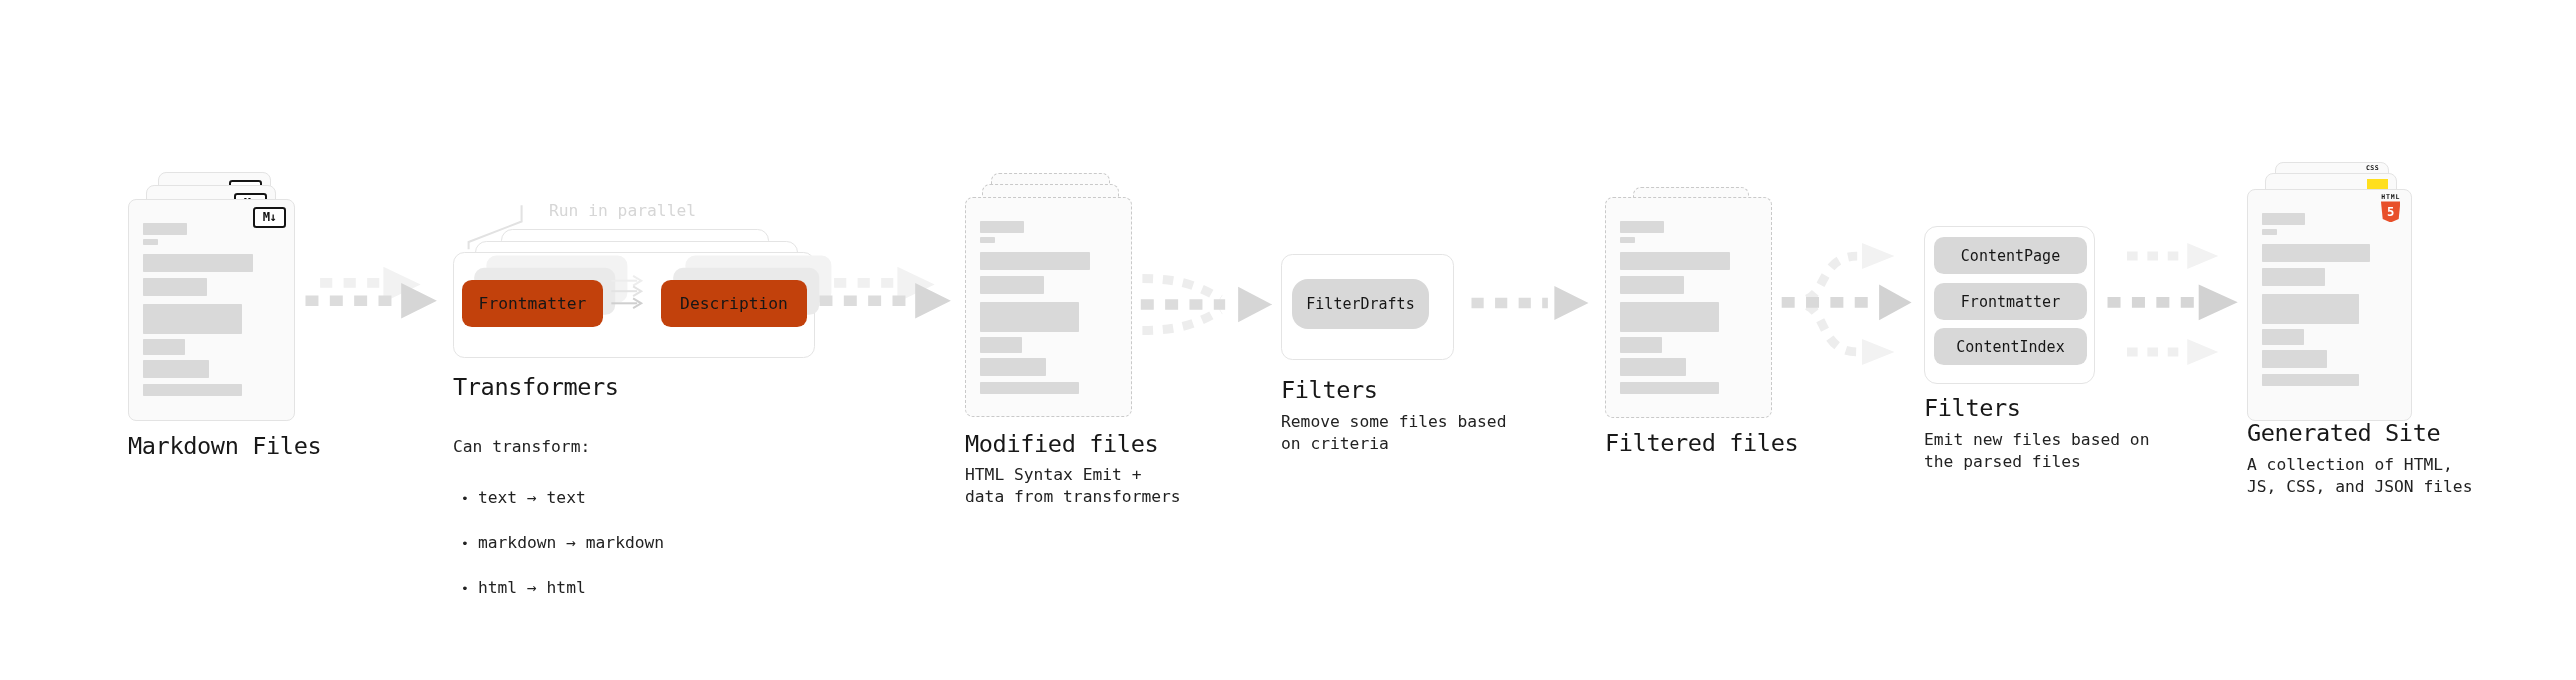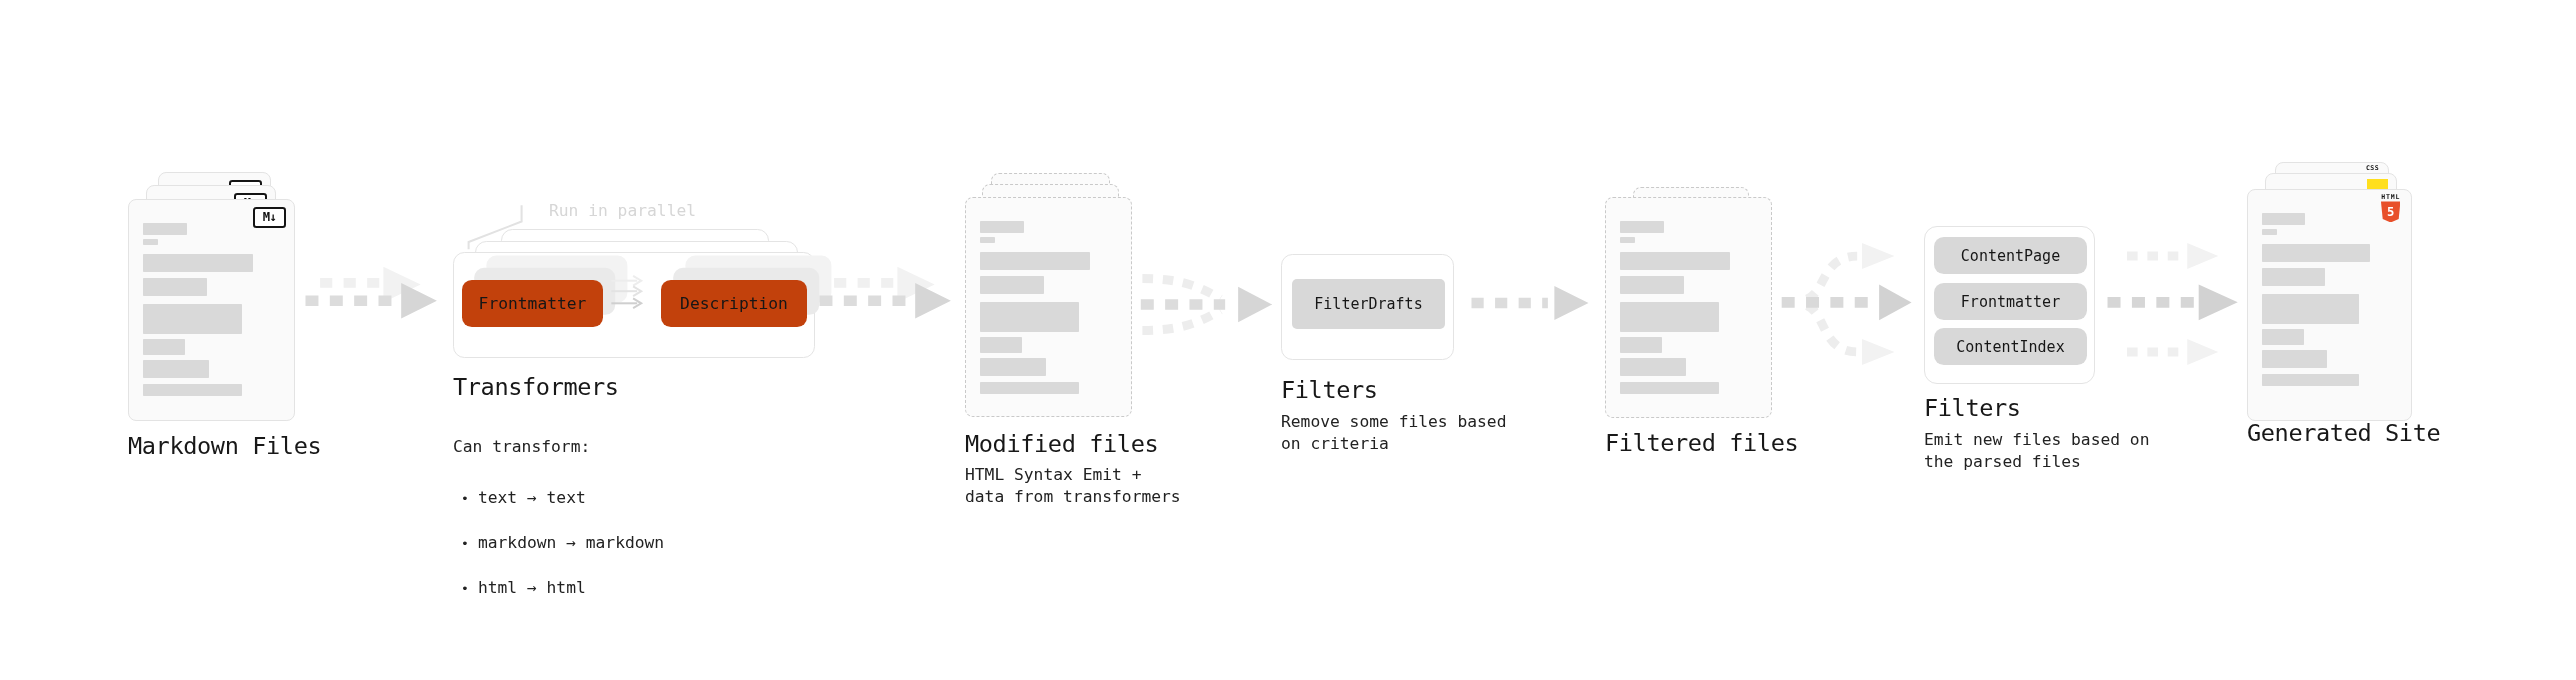--- a/index.html
+++ b/index.html
@@ -160,21 +160,21 @@
 data from transformers</div>
 
   <svg class="arrow-svg" style="left:1134px;top:268px" width="145" height="73" viewBox="0 0 178 90">
     <path d="M 10 13 C 55 13 80 22 106 38" fill="none" stroke="#ededed" stroke-width="11" stroke-dasharray="13 12"></path>
     <path d="M 10 77 C 55 77 80 68 106 52" fill="none" stroke="#ededed" stroke-width="11" stroke-dasharray="13 12"></path>
     <line x1="8" y1="45" x2="112" y2="45" stroke="#dcdcdc" stroke-width="13" stroke-dasharray="16 14"></line>
     <polygon points="128,23 170,45 128,67" fill="#d6d6d6"></polygon>
   </svg>
 
   <div class="round-box" style="left:1281px;top:254px;width:173px;height:106px"></div>
-  <div class="box-pill" style="left:1292px;top:279px;width:153px;height:50px;border-radius:5px">FilterDrafts</div>
+  <div class="box-pill" style="left:1292px;top:279px;width:137px;height:50px;border-radius:16px">FilterDrafts</div>
   <div class="sec-label" style="left:1281px;top:378px">Filters</div>
   <div class="sec-desc" style="left:1281px;top:411px">Remove some files based
 on criteria</div>
 
   <svg class="arrow-svg" style="left:1465px;top:276px" width="130" height="54" viewBox="0 0 160 66">
     <line x1="8" y1="33" x2="102" y2="33" stroke="#dcdcdc" stroke-width="13" stroke-dasharray="15 14"></line>
     <polygon points="110,12 152,33 110,54" fill="#d6d6d6"></polygon>
   </svg>
 
   <div class="doc dashed" style="left:1633px;top:187px;width:116px;height:221px"></div>
@@ -240,15 +240,17 @@
     <div class="bar" style="width:11%;height:5.7px;margin-bottom:9px"></div>
     <div class="bar" style="width:80%;height:18px;margin-bottom:5.7px"></div>
     <div class="bar" style="width:47%;height:18.7px;margin-bottom:8.1px"></div>
     <div class="bar" style="width:72%;height:30px;margin-bottom:4.9px"></div>
     <div class="bar" style="width:31%;height:15.4px;margin-bottom:4.9px"></div>
     <div class="bar" style="width:48%;height:18.7px;margin-bottom:5.7px"></div>
     <div class="bar" style="width:72%;height:12.2px"></div>
   </div>
 </div>
   <div class="sec-label" style="left:2247px;top:421px">Generated Site</div>
+  <div class="sec-desc" style="left:2247px;top:454px">A collection of HTML,
+JS, CSS, and JSON files</div>
 
 </div>
 
 
 </body></html>

